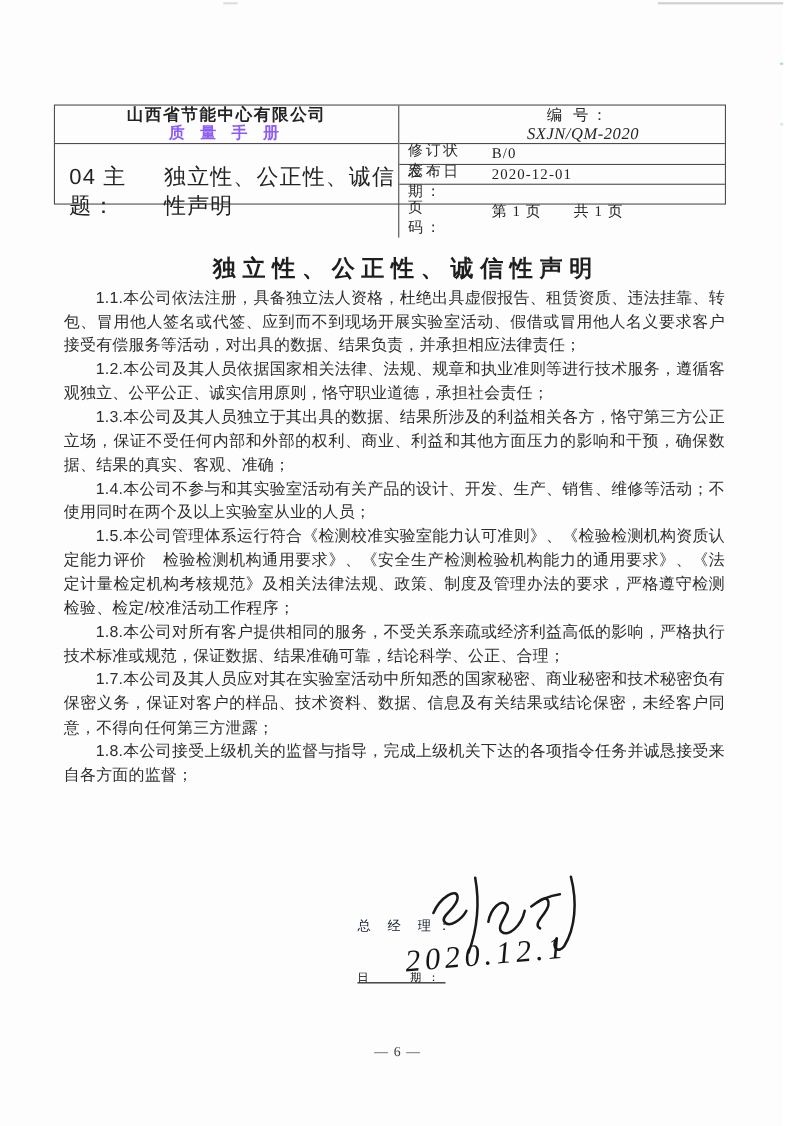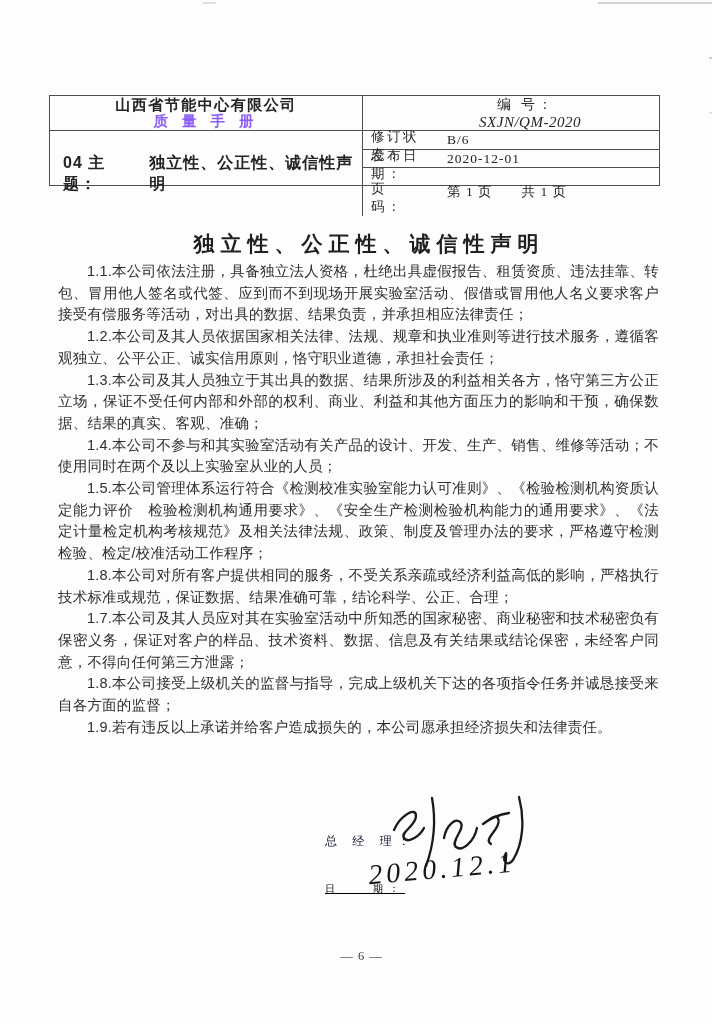--- a/index.html
+++ b/index.html
@@ -20,21 +20,21 @@
     position:absolute;left:49px;top:95px;width:611px;height:91px;
     border:1.6px solid #4d4d4d;display:grid;grid-template-columns:313px 1fr;
     box-sizing:border-box;background:#fdfdfd;
   }
   .htable .col-left{border-right:1.2px solid #4d4d4d;display:grid;grid-template-rows:35px 1fr;}
   .htable .col-right{display:grid;grid-template-rows:35px 19px 18px 1fr;}
   .cell{box-sizing:border-box;display:flex;align-items:center;}
   .cell-company{flex-direction:column;justify-content:center;border-bottom:1.2px solid #4d4d4d;}
   .company-l1{font-size:15px;font-weight:bold;letter-spacing:1.5px;color:#232323;line-height:17px;}
   .company-l2{font-size:14.5px;font-weight:bold;letter-spacing:5px;color:#8b5cf6;line-height:17px;}
-  .cell-subject{padding-left:13px;font-size:16px;font-weight:bold;color:#232323;}
+  .cell-subject{padding-left:13px;font-size:20px;font-weight:normal;color:#232323;}
   .cell-subject .subj-label{letter-spacing:1px;}
   .cell-subject .subj-value{margin-left:13px;letter-spacing:1px;}
   .cell-docnum{padding-left:30px;border-bottom:1.2px solid #4d4d4d;flex-direction:column;}
   .docnum-label{font-size:14px;color:#2c2c2c;letter-spacing:3px;}
   .docnum-value{margin-left:8px;font-family:"Liberation Serif","DejaVu Serif",serif;font-style:italic;font-size:15px;color:#242424;letter-spacing:.5px;text-align:right;}
   .cell-small{padding-left:8px;font-size:13.5px;color:#2c2c2c;}
   .cell-rev,.cell-issue{border-bottom:1px solid #4d4d4d;}
   .small-label{display:inline-block;width:72px;letter-spacing:2.5px;margin-top:12px;}
   .small-value{margin-left:4px;font-family:"Liberation Serif","DejaVu Serif",serif;letter-spacing:1px;color:#242424;}
 
@@ -97,21 +97,21 @@
         <span class="subj-value">独立性、公正性、诚信性声明</span>
       </div>
     </div>
     <div class="col-right">
       <div class="cell cell-docnum">
         <span class="docnum-label">编 号：</span>
         <span class="docnum-value">SXJN/QM-2020</span>
       </div>
       <div class="cell cell-small cell-rev">
         <span class="small-label">修订状态：</span>
-        <span class="small-value">B/6</span>
+        <span class="small-value">B/0</span>
       </div>
       <div class="cell cell-small cell-issue">
         <span class="small-label">发布日期：</span>
         <span class="small-value">2020-12-01</span>
       </div>
       <div class="cell cell-small">
         <span class="small-label">页　　码：</span>
         <span class="small-value">第 1 页　　共 1 页</span>
       </div>
     </div>
@@ -121,21 +121,20 @@
 
   <div class="body-text">
     <p>1.1.本公司依法注册，具备独立法人资格，杜绝出具虚假报告、租赁资质、违法挂靠、转包、冒用他人签名或代签、应到而不到现场开展实验室活动、假借或冒用他人名义要求客户接受有偿服务等活动，对出具的数据、结果负责，并承担相应法律责任；</p>
     <p>1.2.本公司及其人员依据国家相关法律、法规、规章和执业准则等进行技术服务，遵循客观独立、公平公正、诚实信用原则，恪守职业道德，承担社会责任；</p>
     <p>1.3.本公司及其人员独立于其出具的数据、结果所涉及的利益相关各方，恪守第三方公正立场，保证不受任何内部和外部的权利、商业、利益和其他方面压力的影响和干预，确保数据、结果的真实、客观、准确；</p>
     <p>1.4.本公司不参与和其实验室活动有关产品的设计、开发、生产、销售、维修等活动；不使用同时在两个及以上实验室从业的人员；</p>
     <p>1.5.本公司管理体系运行符合《检测校准实验室能力认可准则》、《检验检测机构资质认定能力评价　检验检测机构通用要求》、《安全生产检测检验机构能力的通用要求》、《法定计量检定机构考核规范》及相关法律法规、政策、制度及管理办法的要求，严格遵守检测检验、检定/校准活动工作程序；</p>
     <p>1.8.本公司对所有客户提供相同的服务，不受关系亲疏或经济利益高低的影响，严格执行技术标准或规范，保证数据、结果准确可靠，结论科学、公正、合理；</p>
     <p>1.7.本公司及其人员应对其在实验室活动中所知悉的国家秘密、商业秘密和技术秘密负有保密义务，保证对客户的样品、技术资料、数据、信息及有关结果或结论保密，未经客户同意，不得向任何第三方泄露；</p>
     <p>1.8.本公司接受上级机关的监督与指导，完成上级机关下达的各项指令任务并诚恳接受来自各方面的监督；</p>
-    <p>1.9.若有违反以上承诺并给客户造成损失的，本公司愿承担经济损失和法律责任。</p>
   </div>
 
   <div class="sig-label">总 经 理：</div>
   <svg class="sig-svg" role="img" width="150" height="80" viewBox="0 0 150 80" aria-label="刘出利">
     <g fill="none" stroke="#1a1a1a" stroke-width="2.3" stroke-linecap="round" stroke-linejoin="round">
       <path d="M8,38 C14,24 30,14 30,24 C30,34 14,40 18,46 C22,52 34,44 38,36"></path>
       <path d="M46,6 C50,28 48,52 40,74"></path>
       <path d="M58,46 C60,34 70,24 75,31 C79,37 64,50 70,55 C76,60 88,50 91,36"></path>
       <path d="M103,28 C112,20 116,28 109,38 C104,45 100,49 105,52"></path>
       <path d="M97,32 C106,25 116,22 123,21"></path>

